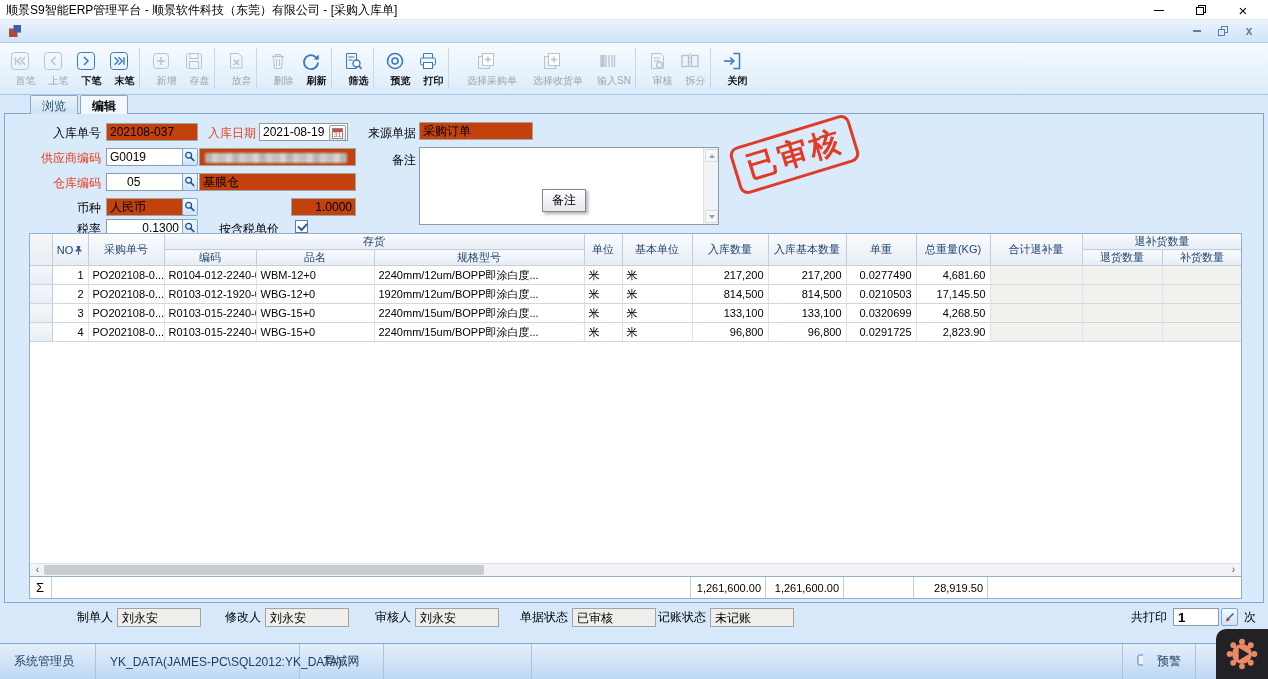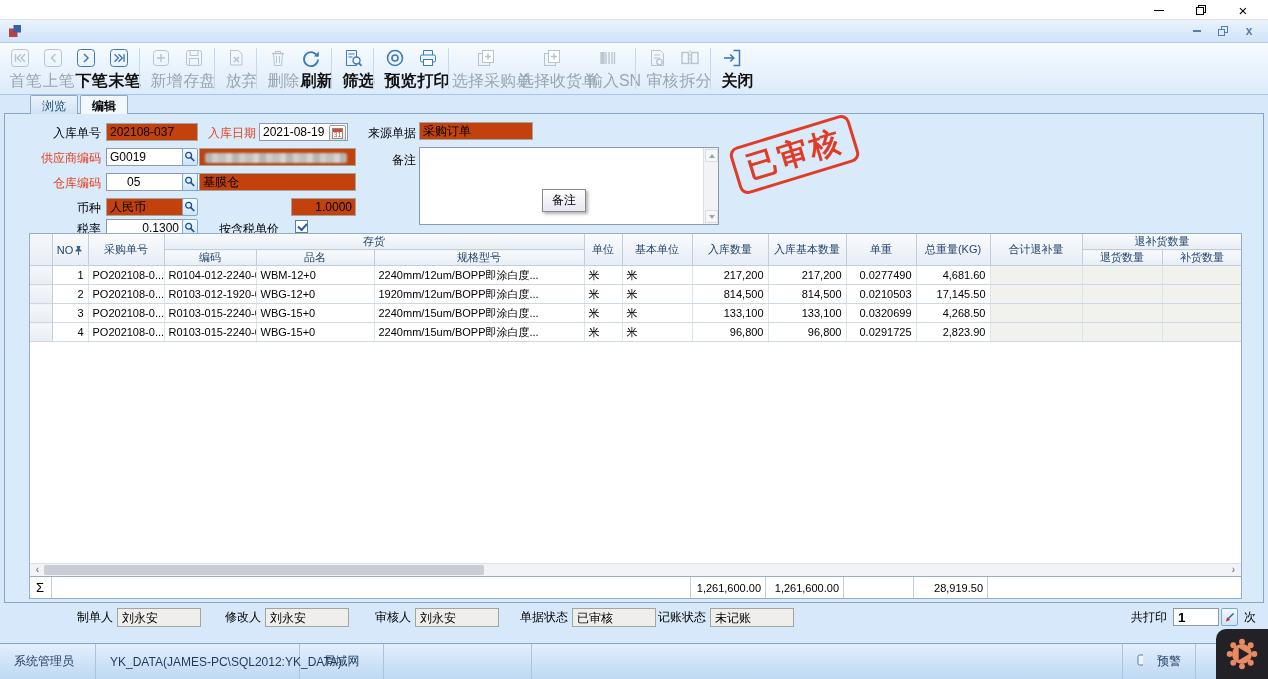--- a/index.html
+++ b/index.html
@@ -24,21 +24,21 @@
   .mdi-ctrls { margin-left:auto; display:flex; align-items:center; gap:12px; padding-right:8px; color:#5a7ca8; }
   .mdi-btn { display:flex; align-items:center; justify-content:center; width:14px; height:14px; font-size:12px; }
   .glyph-min-s { width:8px; height:2px; background:#5a7ca8; display:block; }
   
   .toolbar { position:absolute; top:43px; left:0; right:0; height:52px;
     background:linear-gradient(#f7fbff,#dcebfa); border-bottom:1px solid #a9c7e4;
     display:flex; align-items:stretch; padding:1px 0 1px 3px; }
   .tbtn { width:33px; display:flex; flex-direction:column; align-items:center; justify-content:center; gap:1px;
     color:#3d79bd; border-radius:3px; }
   .tbtn.wide { width:66px; } .tbtn.mid { width:46px; }
-  .tbtn .lbl { font-size:16px; color:#111; font-weight:bold; white-space:nowrap;margin-left:12px; }
+  .tbtn .lbl { font-size:10px; color:#111; font-weight:bold; white-space:nowrap;margin-left:12px; }
   .tbtn.disabled { color:#b7c3cf; }
   .tbtn.disabled .lbl { color:#9aa6b2; font-weight:normal; }
   .tsep { width:1px; background:#c4d8ee; margin:4px 4px; }
   .ticon { height:24px; display:flex; align-items:center; }
   
   .content { position:absolute; top:95px; left:0; right:0; height:548px; background:#d6e8fa; }
   .tabstrip { position:absolute; top:0; left:30px; display:flex; z-index:3; }
   .tab { height:19px; padding:2px 11px 0; margin-right:2px; font-size:12px; color:#20506f;
     border:1px solid #8ca8c6; border-bottom:none; border-radius:2px 2px 0 0;
     background:linear-gradient(#eaf3fb,#cfe2f4); }
@@ -111,20 +111,21 @@
   .sseg.alert { width:74px; gap:14px; border-left:1px solid #a9c3e0; justify-content:center; }
   .sseg.mail { width:72px; justify-content:center; border-right:none; }
   
   .overlay-box { position:absolute; left:1216px; top:629px; width:52px; height:50px; background:#222226;
     border-radius:10px 0 0 0; z-index:50; display:flex; align-items:center; justify-content:center; }
 </style>
 </head>
 <body>
 
 <div class="titlebar">
+  <span class="title">顺景S9智能ERP管理平台 - 顺景软件科技（东莞）有限公司 - [采购入库单]</span>
   <div class="wctrls">
     <div class="wbtn">
         <span class="glyph-min"></span>
       </div>
     <div class="wbtn">
       <svg width="12" height="12">
           <rect x="3.5" y="1.5" width="7" height="7" fill="#fff" stroke="#000"></rect>
           <rect x="1.5" y="3.5" width="7" height="7" fill="#fff" stroke="#000"></rect>
         </svg>
     </div>

